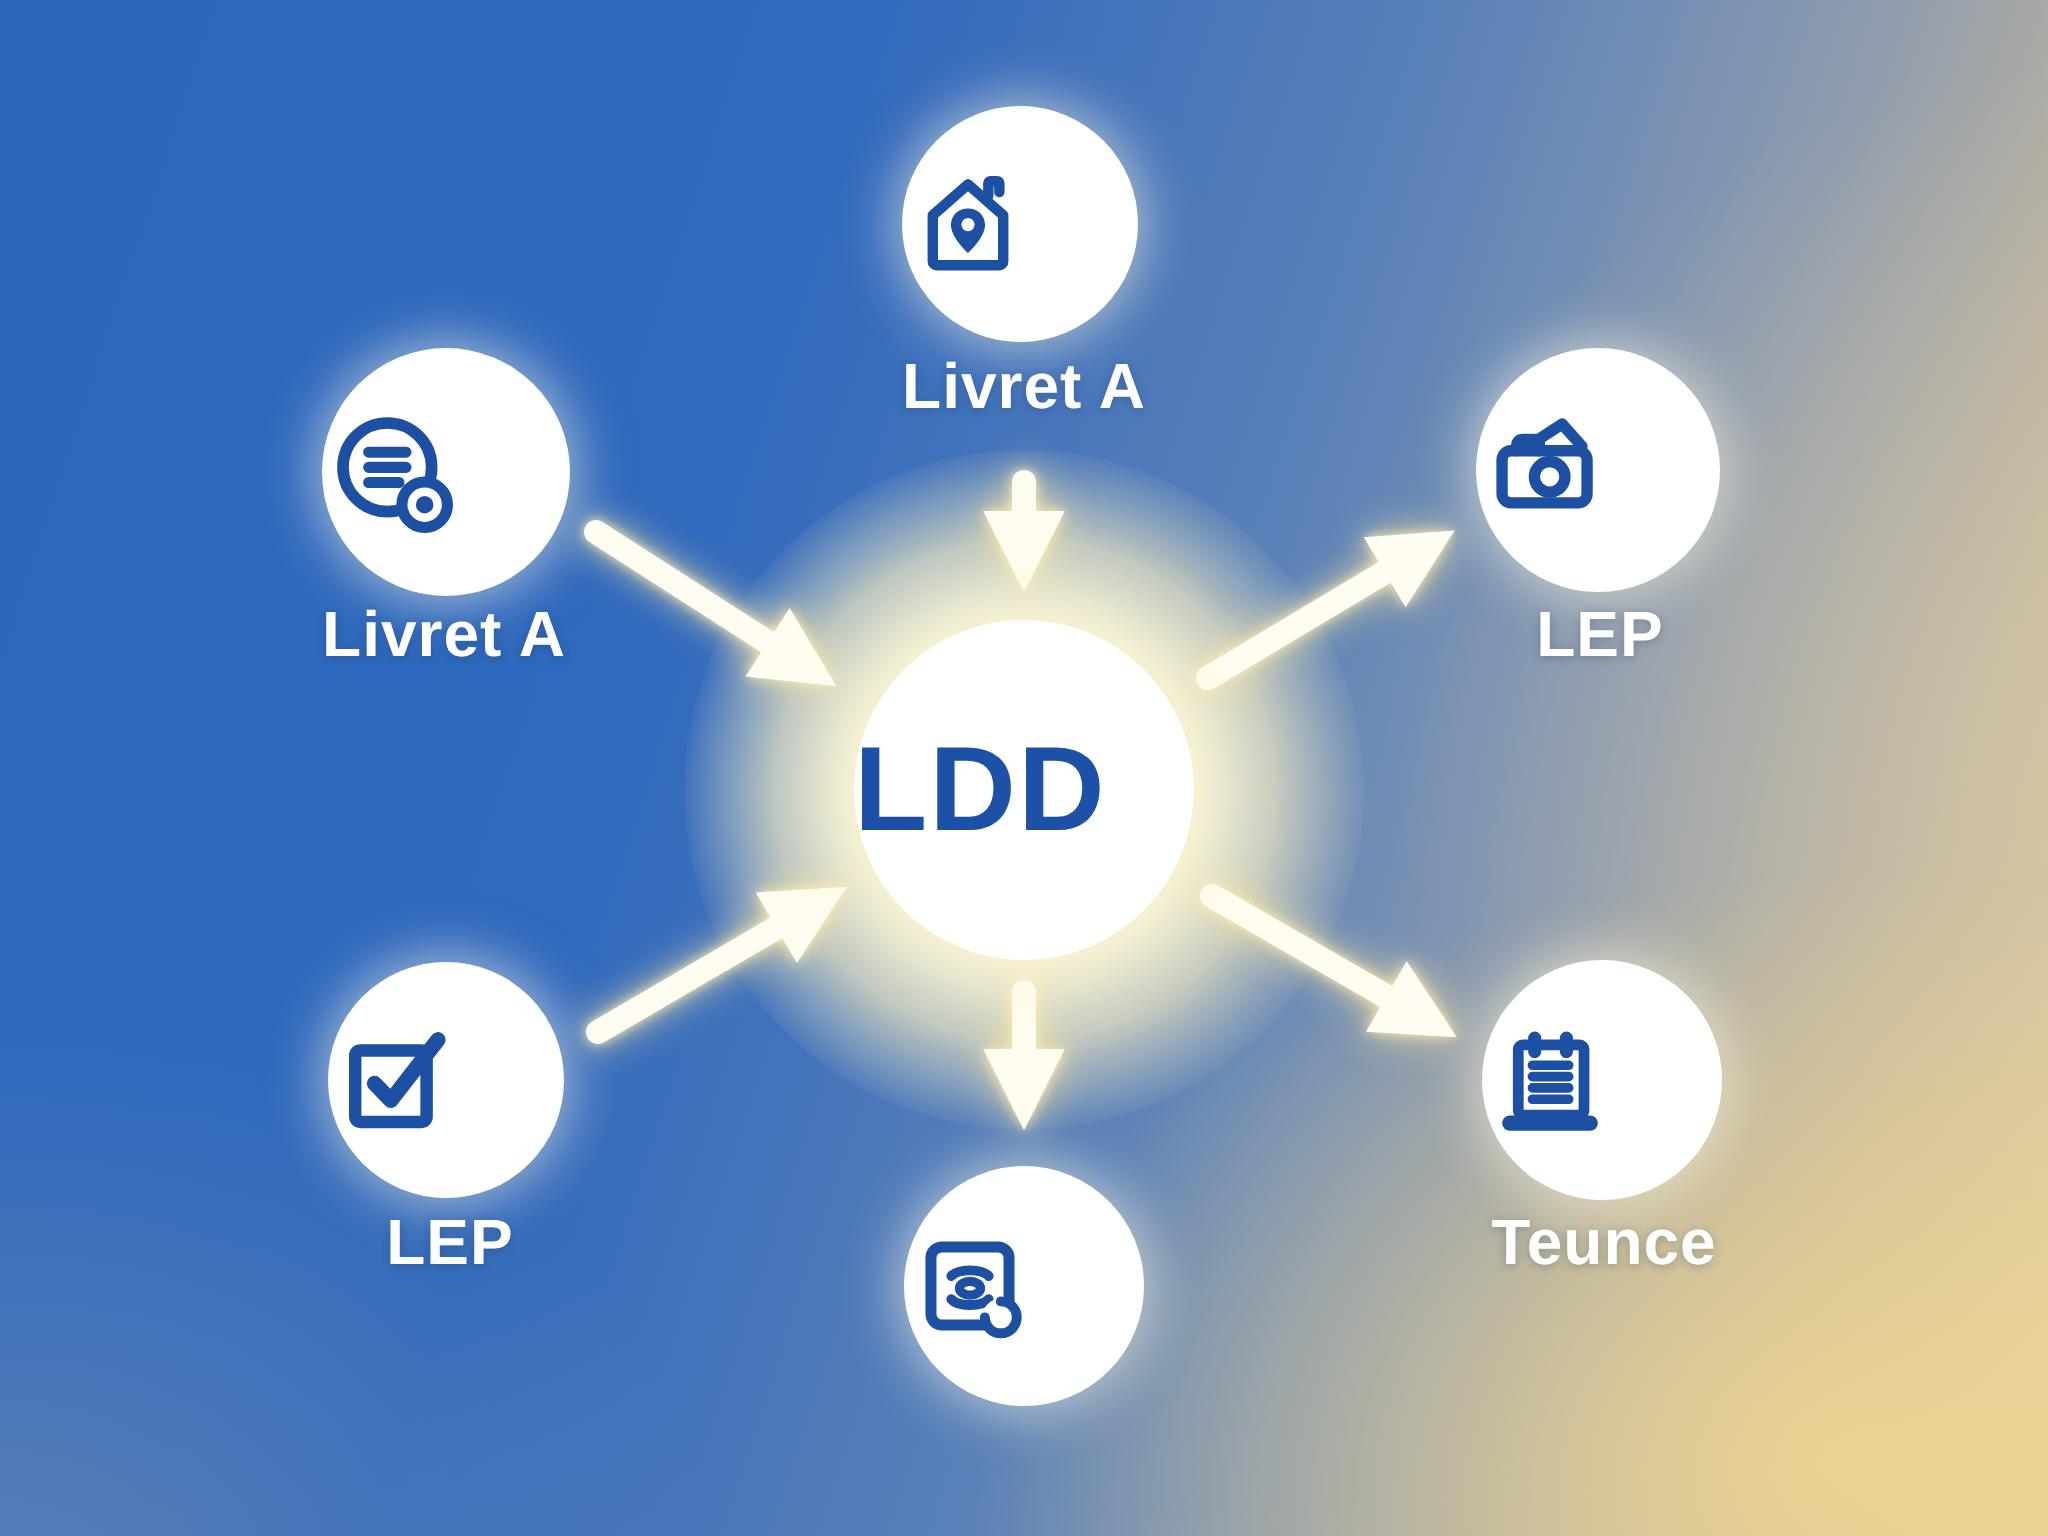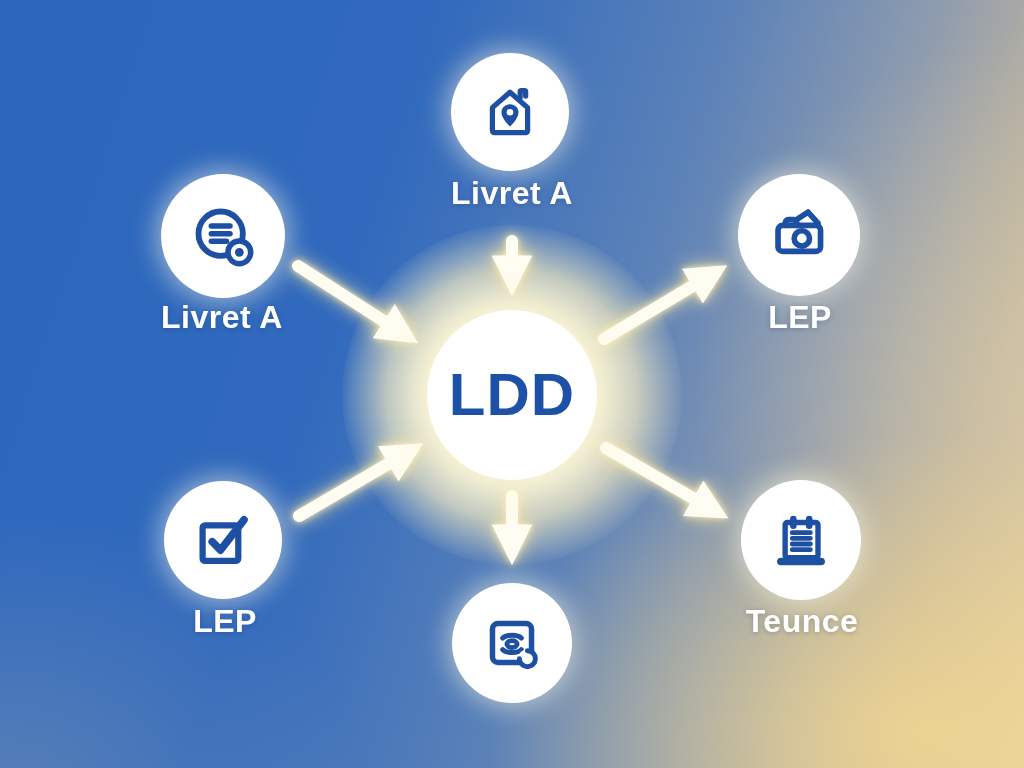--- a/index.html
+++ b/index.html
@@ -7,21 +7,21 @@
   .canvas{
     position:relative;width:1024px;height:768px;overflow:hidden;
     background:
       radial-gradient(620px 420px at 90% 95%, rgba(240,214,145,0.85), rgba(240,214,145,0) 70%),
       radial-gradient(560px 520px at 103% 48%, rgba(214,202,172,0.55), rgba(214,202,172,0) 65%),
       radial-gradient(520px 420px at 0% 105%, rgba(125,148,178,0.55), rgba(125,148,178,0) 70%),
       linear-gradient(108deg, #2c67bd 0%, #3069bd 34%, #5c82b8 58%, #8f9cae 74%, #c6b89c 88%, #e6d2a0 100%);
   }
   .node{
     position:absolute;background:#fff;border-radius:50%;
-    display:flex;align-items:center;justify-content:center;
+    display:flex;align-items:center;justify-content:flex-start;
     box-shadow:0 0 26px 4px rgba(255,250,228,0.55);
   }
   .node svg{display:block;}
   .center-glow{
     position:absolute;left:342px;top:225px;width:340px;height:340px;border-radius:50%;
     background:radial-gradient(circle, rgba(255,250,220,0.95) 30%, rgba(255,242,195,0.65) 52%, rgba(255,240,190,0) 72%);
   }
   .node.center{left:427px;top:310px;width:170px;height:170px;box-shadow:0 0 40px 10px rgba(255,246,210,0.9);}
   .center-label{
     font-size:60px;font-weight:700;color:#1d51a8;letter-spacing:1px;line-height:1;

